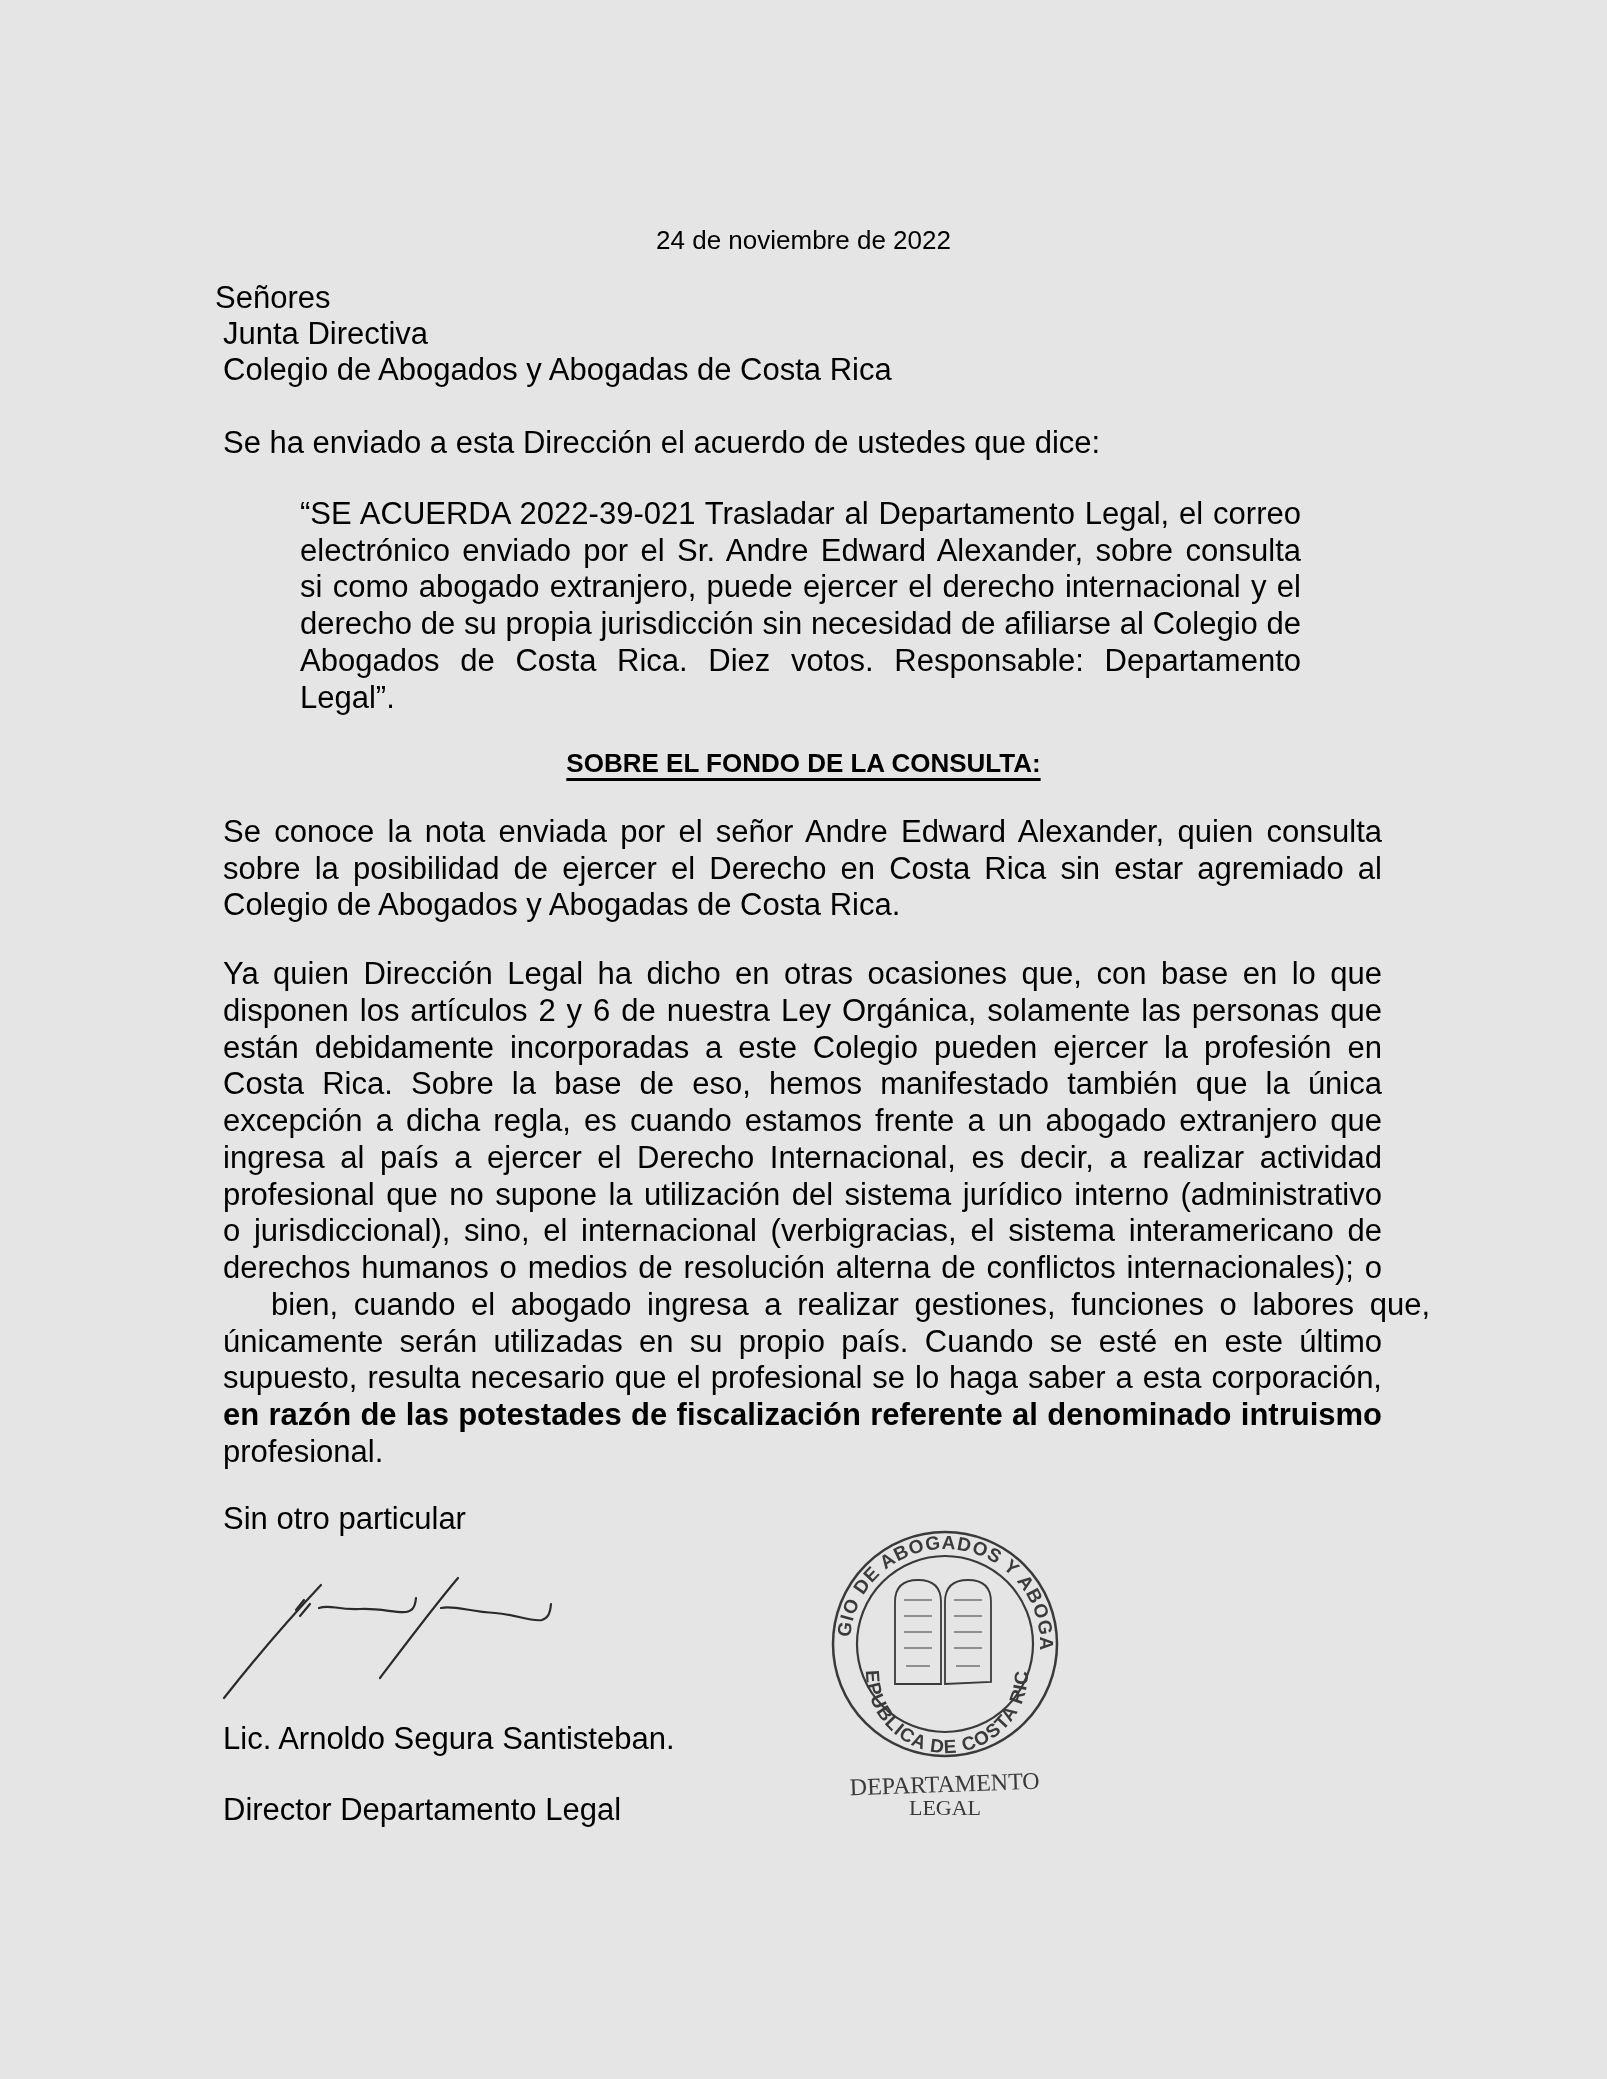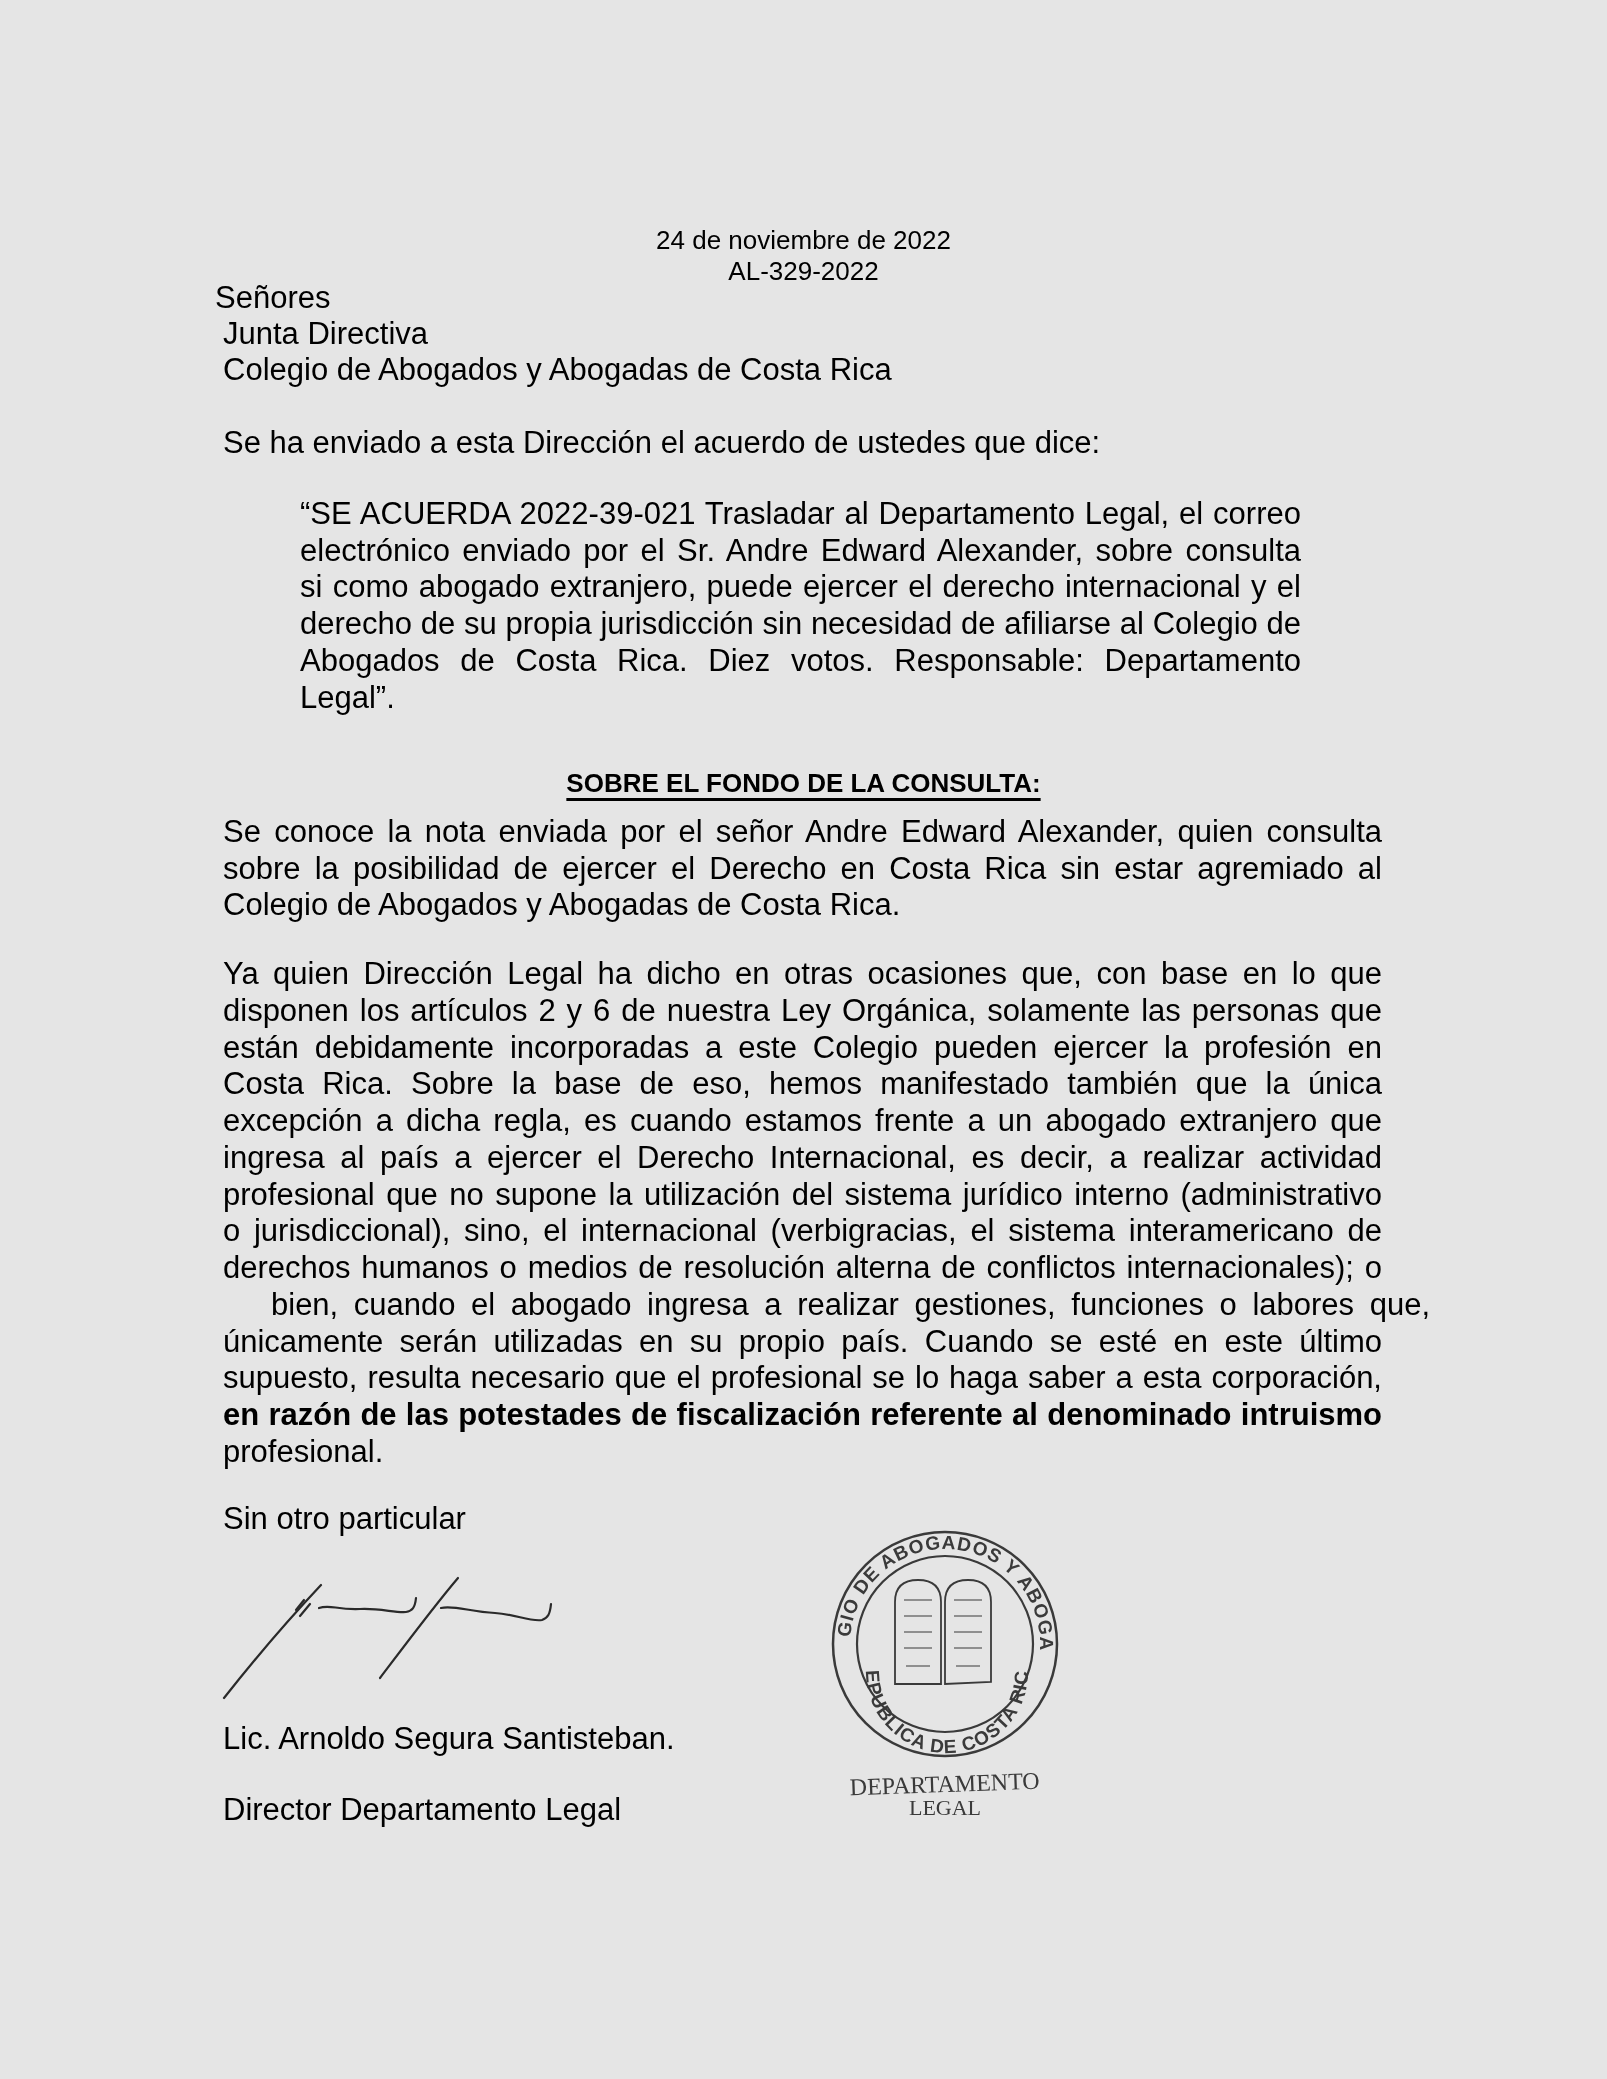--- a/index.html
+++ b/index.html
@@ -2,32 +2,31 @@
 <html><head>
 <meta charset="utf-8">
 <style>
   html, body { margin: 0; padding: 0; background: #ffffff; }
   body { width: 1607px; height: 2079px; position: relative; overflow: hidden; color: #000; font-family: "Liberation Sans", sans-serif; }
   .page { position: absolute; left: 0; top: 0; width: 1607px; height: 2079px; background: #e5e5e5; }
   .ln { position: absolute; white-space: nowrap; font-size: 31px; line-height: 36.7px; height: 36.7px; }
   .just { text-align: justify; text-align-last: justify; white-space: normal; overflow: hidden; }
   .left { text-align: left; }
   .center-small { position: absolute; left: 0; width: 1607px; text-align: center; font-size: 26px; line-height: 31px; }
-  .heading { position: absolute; left: 0; width: 1607px; text-align: center; font-size: 26px; line-height: 31px; font-weight: bold; text-decoration: underline; text-decoration-thickness: 3px; text-underline-offset: 6px; margin-top: 20px; }
+  .heading { position: absolute; left: 0; width: 1607px; text-align: center; font-size: 26px; line-height: 31px; font-weight: bold; text-decoration: underline; text-decoration-thickness: 3px; text-underline-offset: 6px; }
   .block { position: absolute; }
   .stamp { position: absolute; left: 822px; top: 1522px; width: 250px; height: 310px; }
   .sig { position: absolute; left: 210px; top: 1570px; width: 360px; height: 140px; }
 </style>
 </head>
 <body>
 
 <div class="page">
 
   <div class="center-small" style="top:225px;">24 de noviembre de 2022</div>
-  <div class="center-small" style="top:256px;">AL-329-2022</div>
 
   <div class="ln left" style="left:215px; top:280px;">Señores</div>
   <div class="ln left" style="left:223px; top:316px;">Junta Directiva</div>
   <div class="ln left" style="left:223px; top:425px;">Se ha enviado a esta Dirección el acuerdo de ustedes que dice:</div>
 
   <div class="ln left" style="left:223px; top:352px;">Colegio de Abogados y Abogadas de Costa Rica</div>
 
   <div class="block">
     <div class="ln just" style="left:300px; width:1001px; top:496px;">“SE ACUERDA 2022-39-021 Trasladar al Departamento Legal, el correo</div>
     <div class="ln just" style="left:300px; width:1001px; top:533px;">electrónico enviado por el Sr. Andre Edward Alexander, sobre consulta</div>

